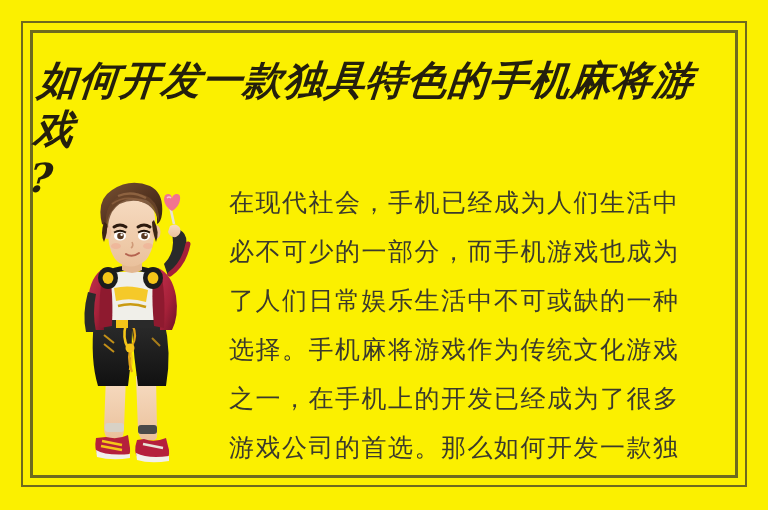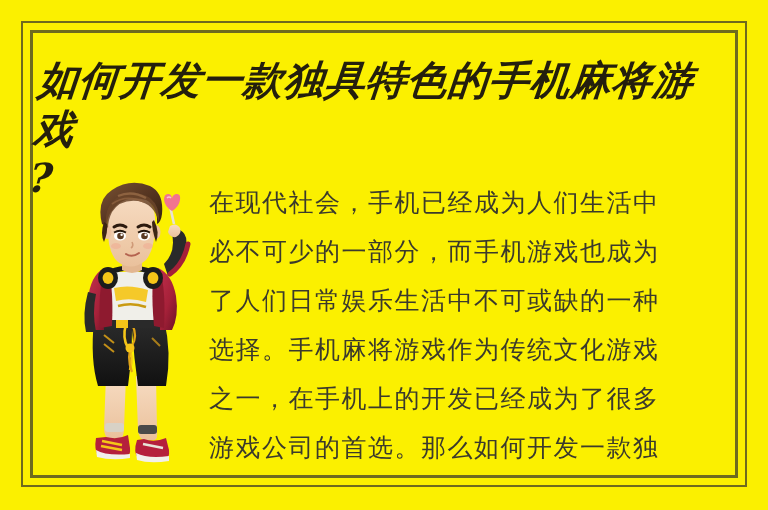--- a/index.html
+++ b/index.html
@@ -57,21 +57,21 @@
     line-height: 1.22;
     letter-spacing: 1px;
     white-space: pre-wrap;
     transform: skewX(-5deg);
     transform-origin: left top;
   }
 
   
   .body-copy {
     position: absolute;
-    left: 209px;
+    left: 229px;
     top: 178px;
     width: 474px;
     height: 292px;
     color: #3b3a2c;
     font-family: "DejaVu Sans", sans-serif;
     font-size: 25px;
     line-height: 49px;
     letter-spacing: 1.5px;
     overflow: hidden;
   }

